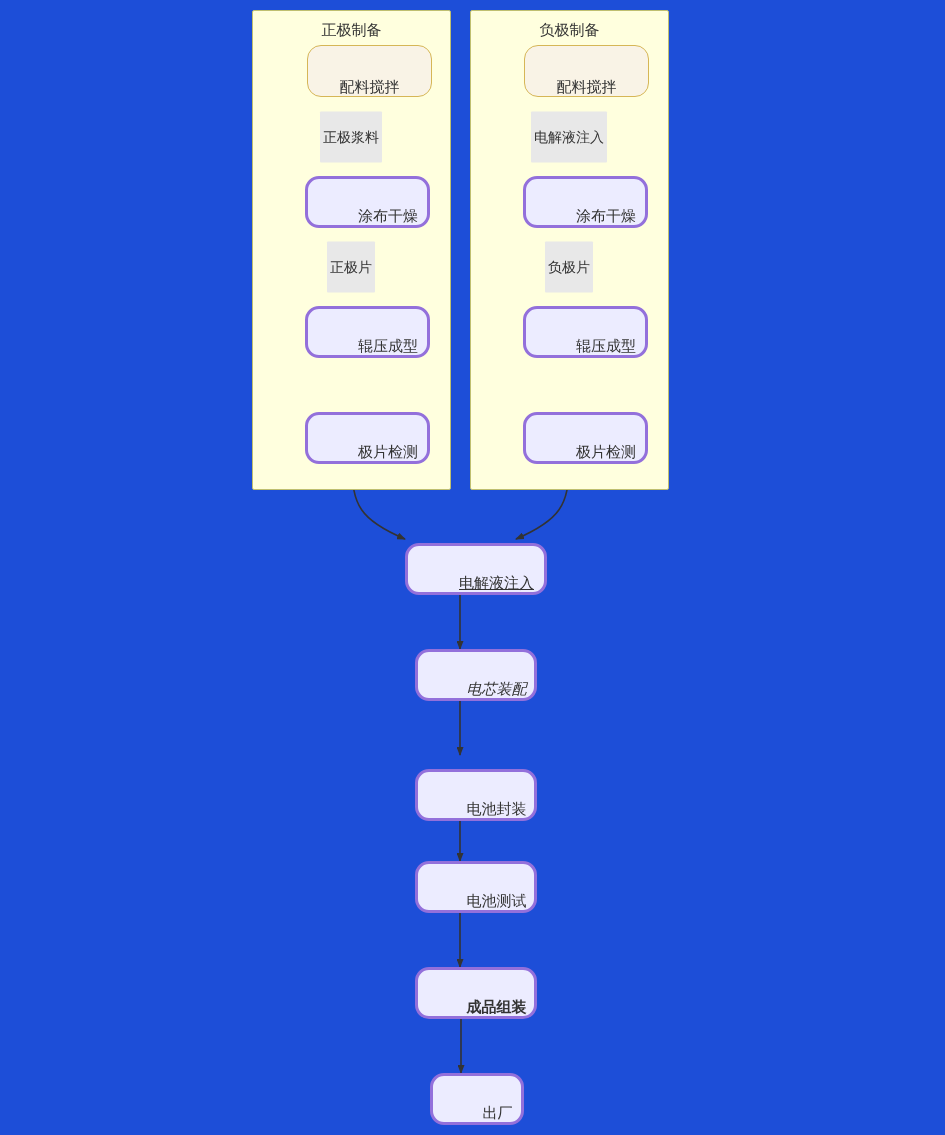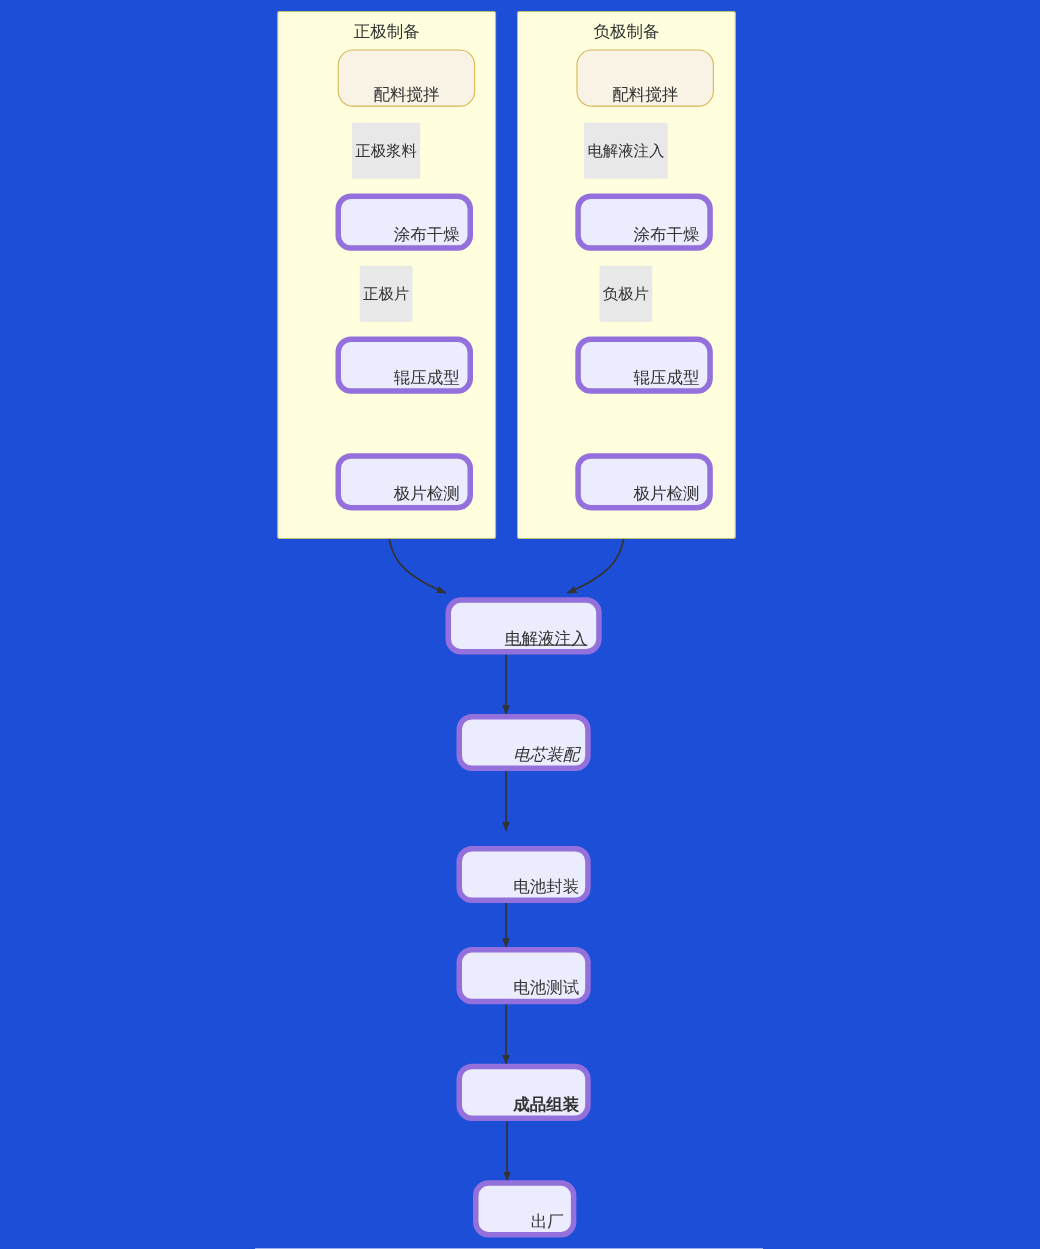--- a/index.html
+++ b/index.html
@@ -49,21 +49,21 @@
     align-items: flex-end;
     justify-content: center;
     font-size: 15px;
     line-height: 19px;
     color: #333333;
     border-radius: 14px;
     margin-left: 16px;
   }
   .node.process {
     background: #ececff;
-    border: 5px solid #3b82f6;
+    border: 3px solid #3b82f6;
     padding-left: 41px;
   }
   .node.mix {
     background: #f9f3e6;
     border: 1px solid #d6b656;
   }
   .edge-label {
     position: absolute;
     font-size: 14px;
     line-height: 17px;

